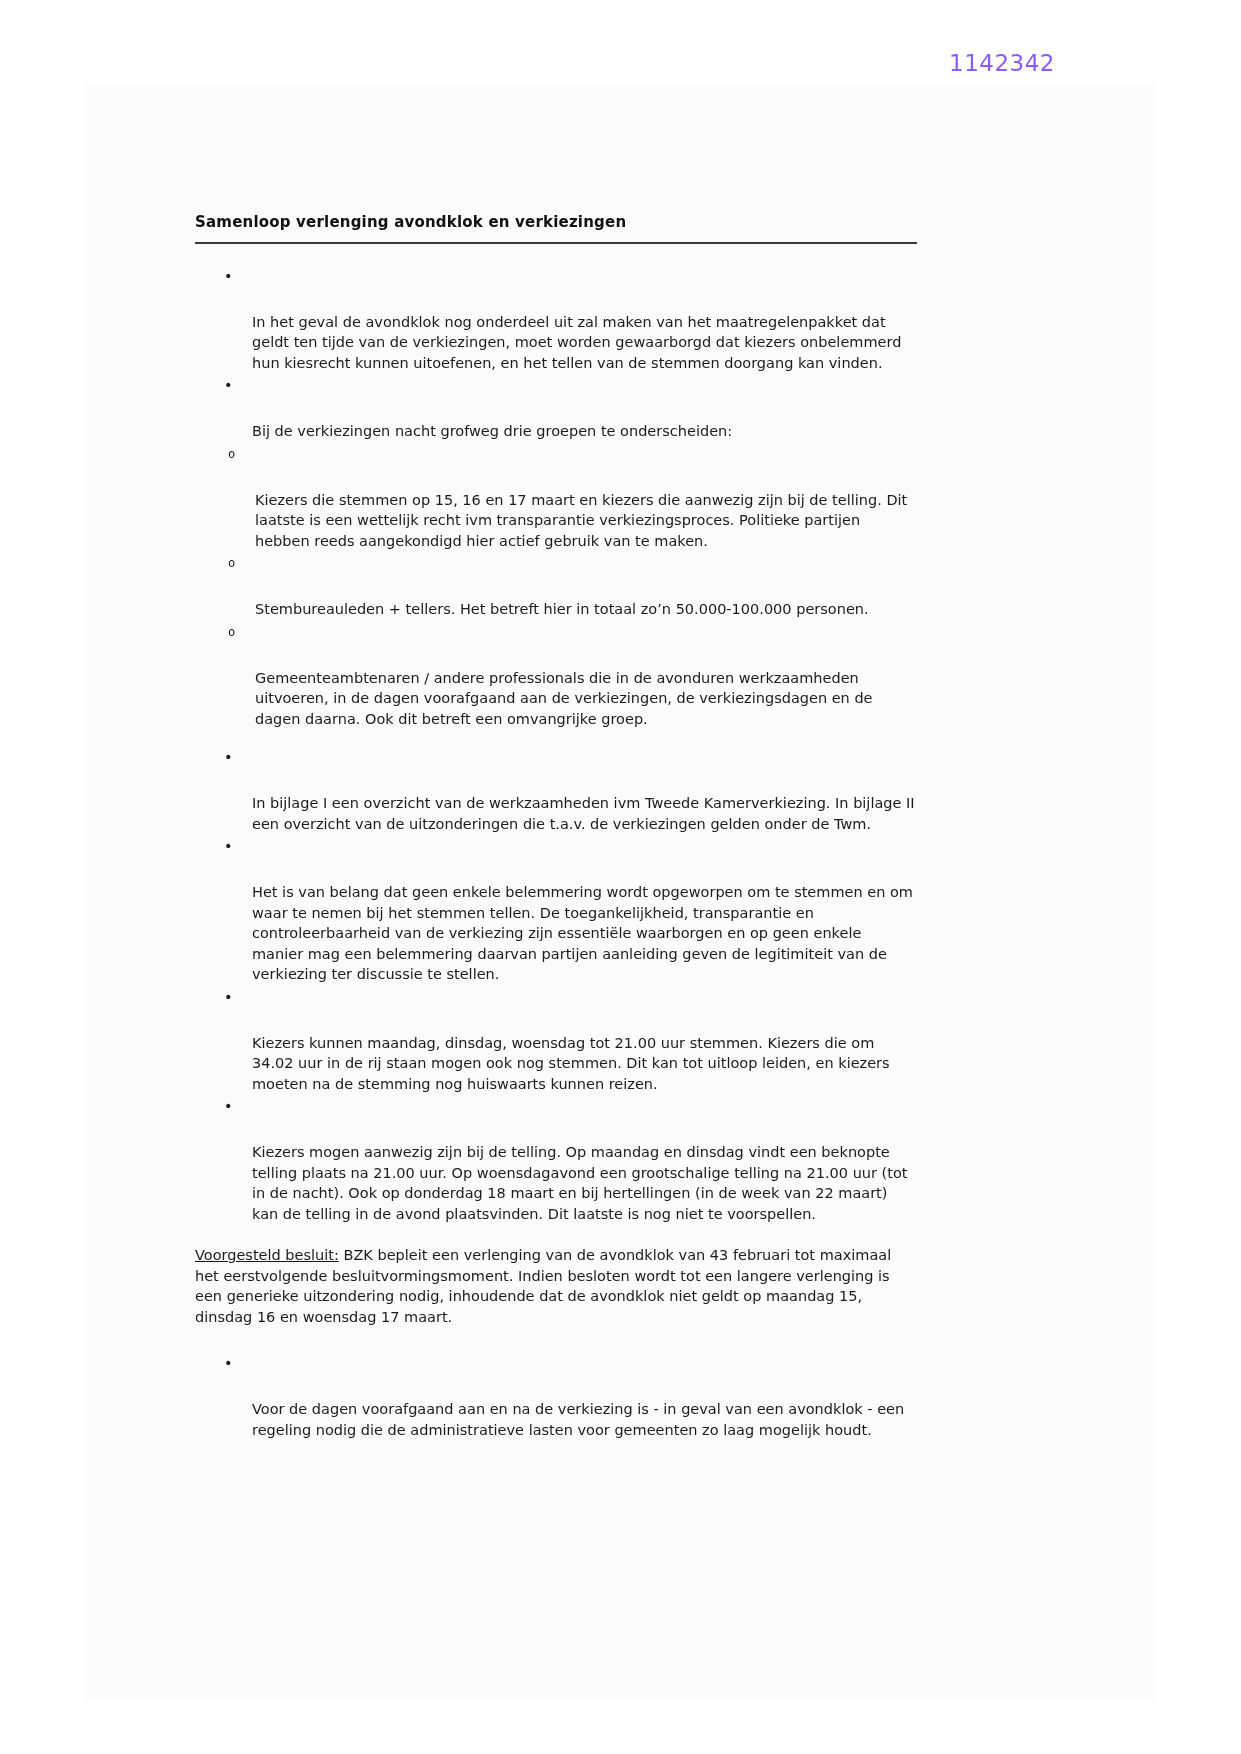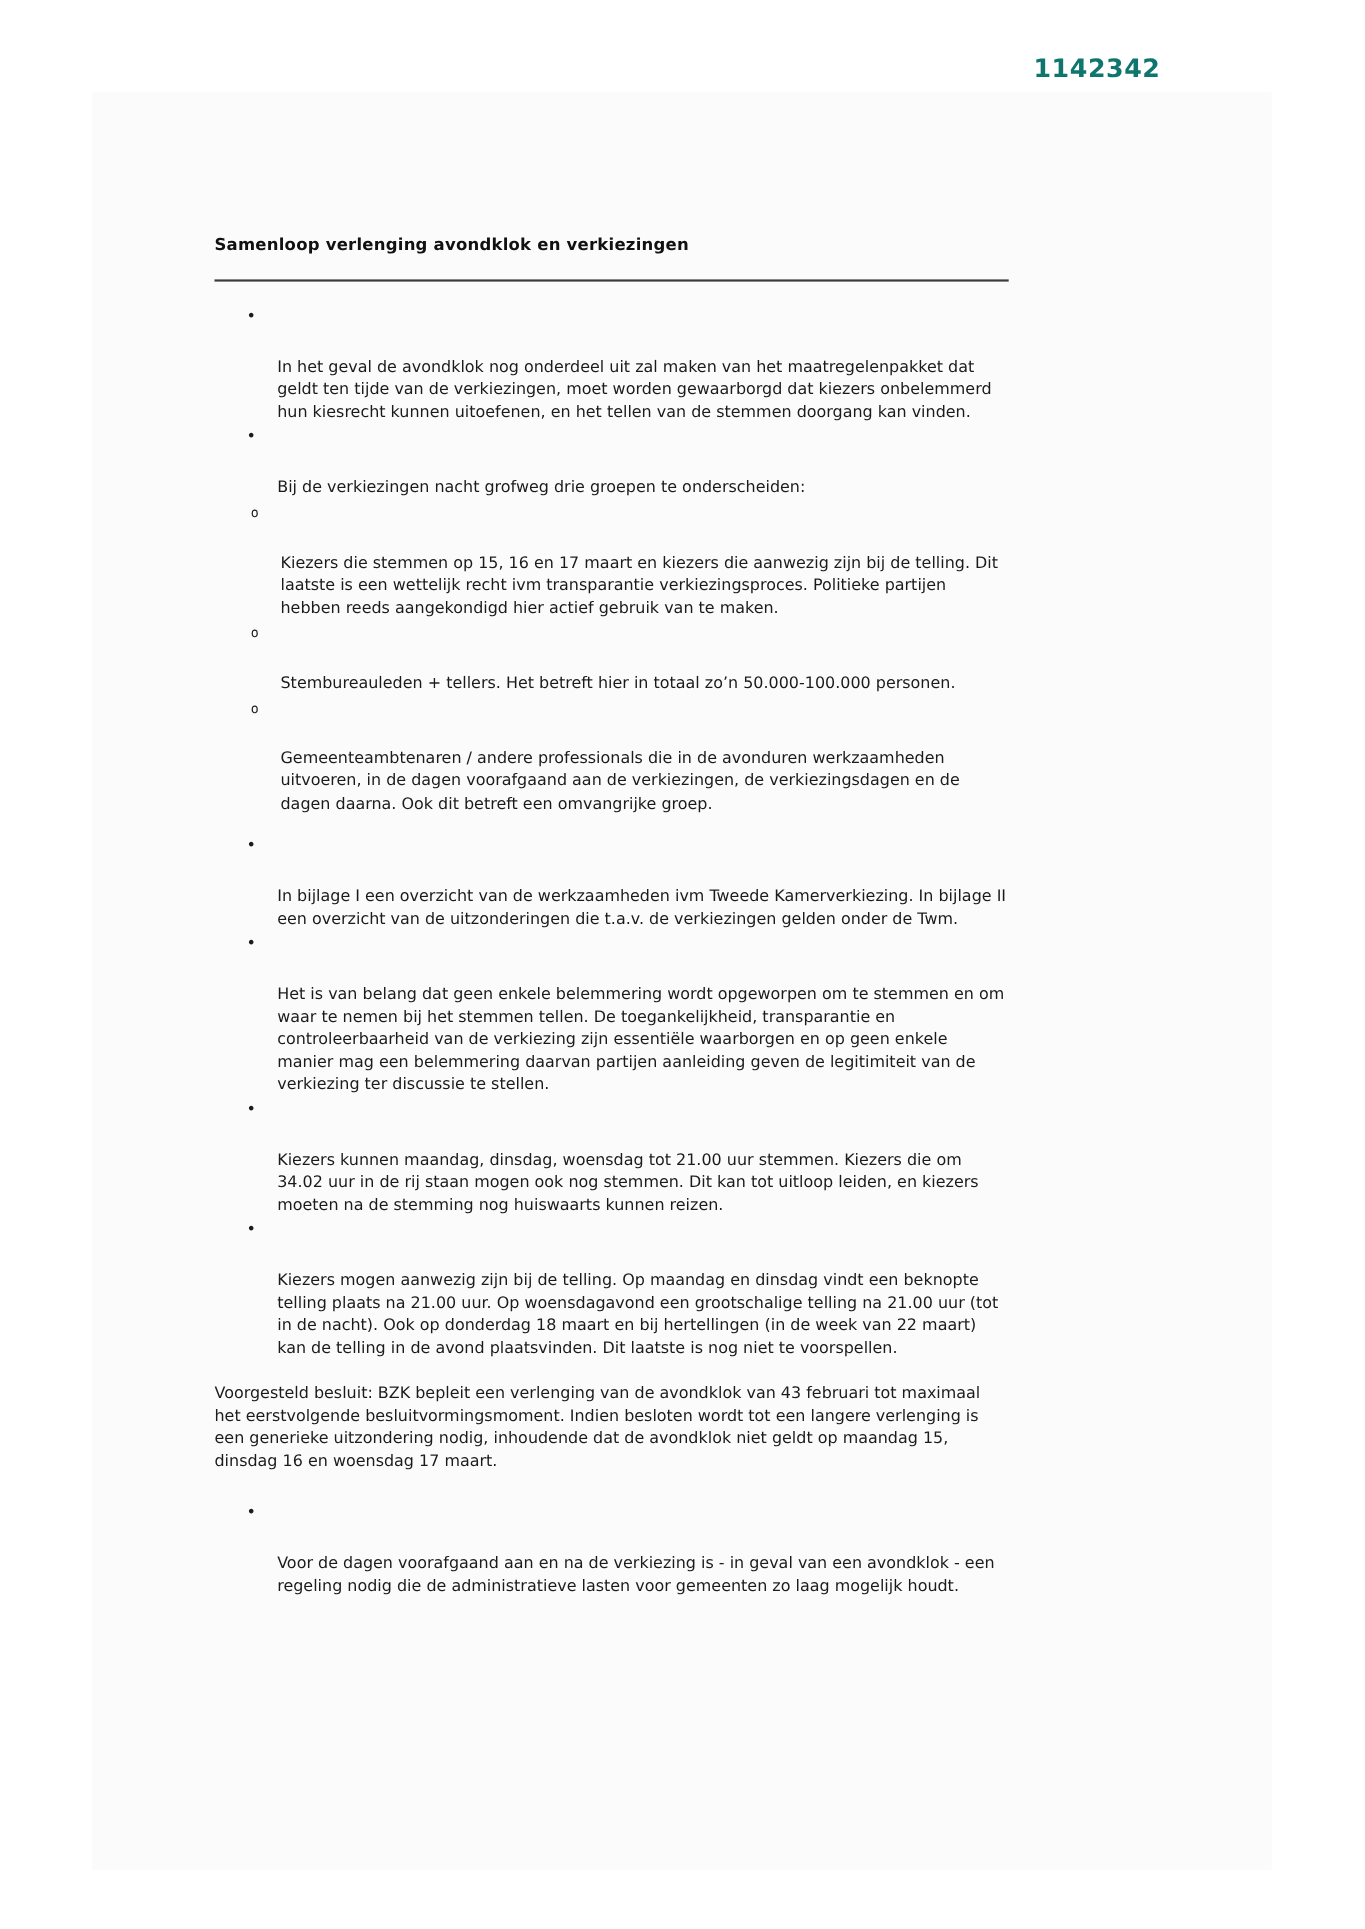--- a/index.html
+++ b/index.html
@@ -16,37 +16,36 @@
     position: absolute;
     left: 84px; top: 84px;
     width: 1072px; height: 1616px;
     background: #fbfbfb;
   }
   .doc-number {
     position: absolute;
     top: 50px;
     right: 186px;
     font-size: 23px;
-    color: #0f766e;
+    color: #8b5cf6;
     letter-spacing: 0.5px;
-    font-weight: bold;
   }
   .content {
     position: absolute;
     left: 195px;
     top: 212px;
     width: 722px;
     font-size: 14.5px;
     line-height: 20.5px;
   }
   .heading {
     font-weight: bold;
     font-size: 15px;
     color: #111;
-    padding-bottom: 21px;
+    padding-bottom: 9px;
     border-bottom: 2px solid #3c3c3c;
     margin-bottom: 22px;
     letter-spacing: 0.2px;
   }
   .li { display: flex; margin: 0 0 2px 0; }
   .li .mk {
     flex: 0 0 57px;
     box-sizing: border-box;
     padding-left: 29px;
   }
@@ -56,21 +55,21 @@
     box-sizing: border-box;
     padding-left: 33px;
     font-family: "DejaVu Sans Mono", "Liberation Mono", monospace;
     font-size: 12px;
     line-height: 20.5px;
   }
   .sub-list { margin: 0; }
   .txt { flex: 1 1 auto; margin-top: 46px; }
   .gap-md { margin-top: 18px; }
   .decision { margin-top: 21px; }
-  .decision .u { }
+  .decision .u { text-decoration: underline; }
   .bottom-list { margin-top: 26px; }
 </style>
 </head>
 <body>
 
 <div class="page">
   <div class="scan-area"></div>
 
   <div class="doc-number">1142342</div>
 

